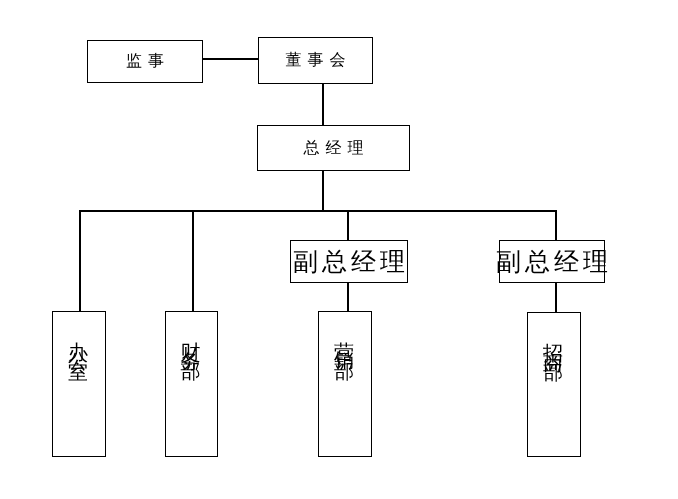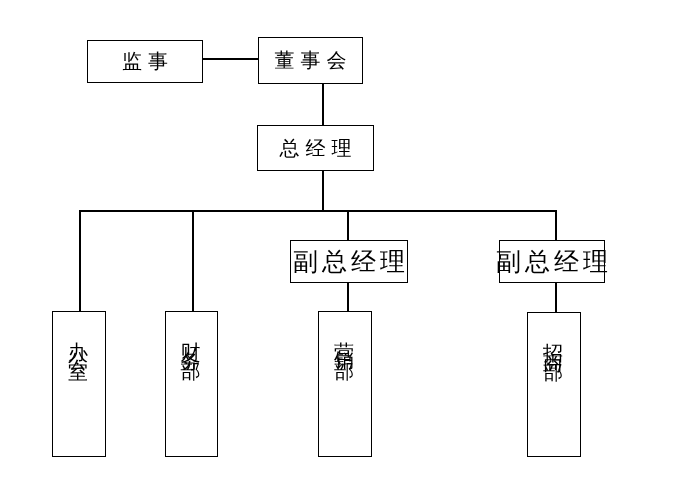--- a/index.html
+++ b/index.html
@@ -19,21 +19,21 @@
   .node {
     position: absolute;
     box-sizing: border-box;
     border: 1.5px solid #000000;
     background: #ffffff;
     display: flex;
     align-items: center;
     justify-content: center;
   }
   .hlabel {
-    font-size: 20px;
+    font-size: 16px;
     letter-spacing: 6px;
     text-indent: 6px;
     white-space: nowrap;
     color: #000000;
   }
   .vp .hlabel {
     font-size: 25px;
     letter-spacing: 4px;
     text-indent: 4px;
   }
@@ -68,25 +68,25 @@
   <div class="line vline" style="left:192px; top:210px; height:101px;"></div>
   <div class="line vline" style="left:347px; top:210px; height:30px;"></div>
   <div class="line vline" style="left:555px; top:210px; height:30px;"></div>
   <div class="line vline" style="left:347px; top:283px; height:28px;"></div>
   <div class="line vline" style="left:555px; top:283px; height:29px;"></div>
 
   <div class="node" style="left:87px; top:40px; width:116px; height:43px;">
     <span class="hlabel">监事</span>
   </div>
 
-  <div class="node" style="left:258px; top:37px; width:105px; height:47px;">
+  <div class="node" style="left:258px; top:37px; width:115px; height:47px;">
     <span class="hlabel">董事会</span>
   </div>
 
-  <div class="node" style="left:257px; top:125px; width:117px; height:46px;">
+  <div class="node" style="left:257px; top:125px; width:153px; height:46px;">
     <span class="hlabel">总经理</span>
   </div>
 
   <div class="node vp" style="left:290px; top:240px; width:118px; height:43px;">
     <span class="hlabel">副总经理</span>
   </div>
 
   <div class="node vp" style="left:499px; top:240px; width:106px; height:43px;">
     <span class="hlabel">副总经理</span>
   </div>

